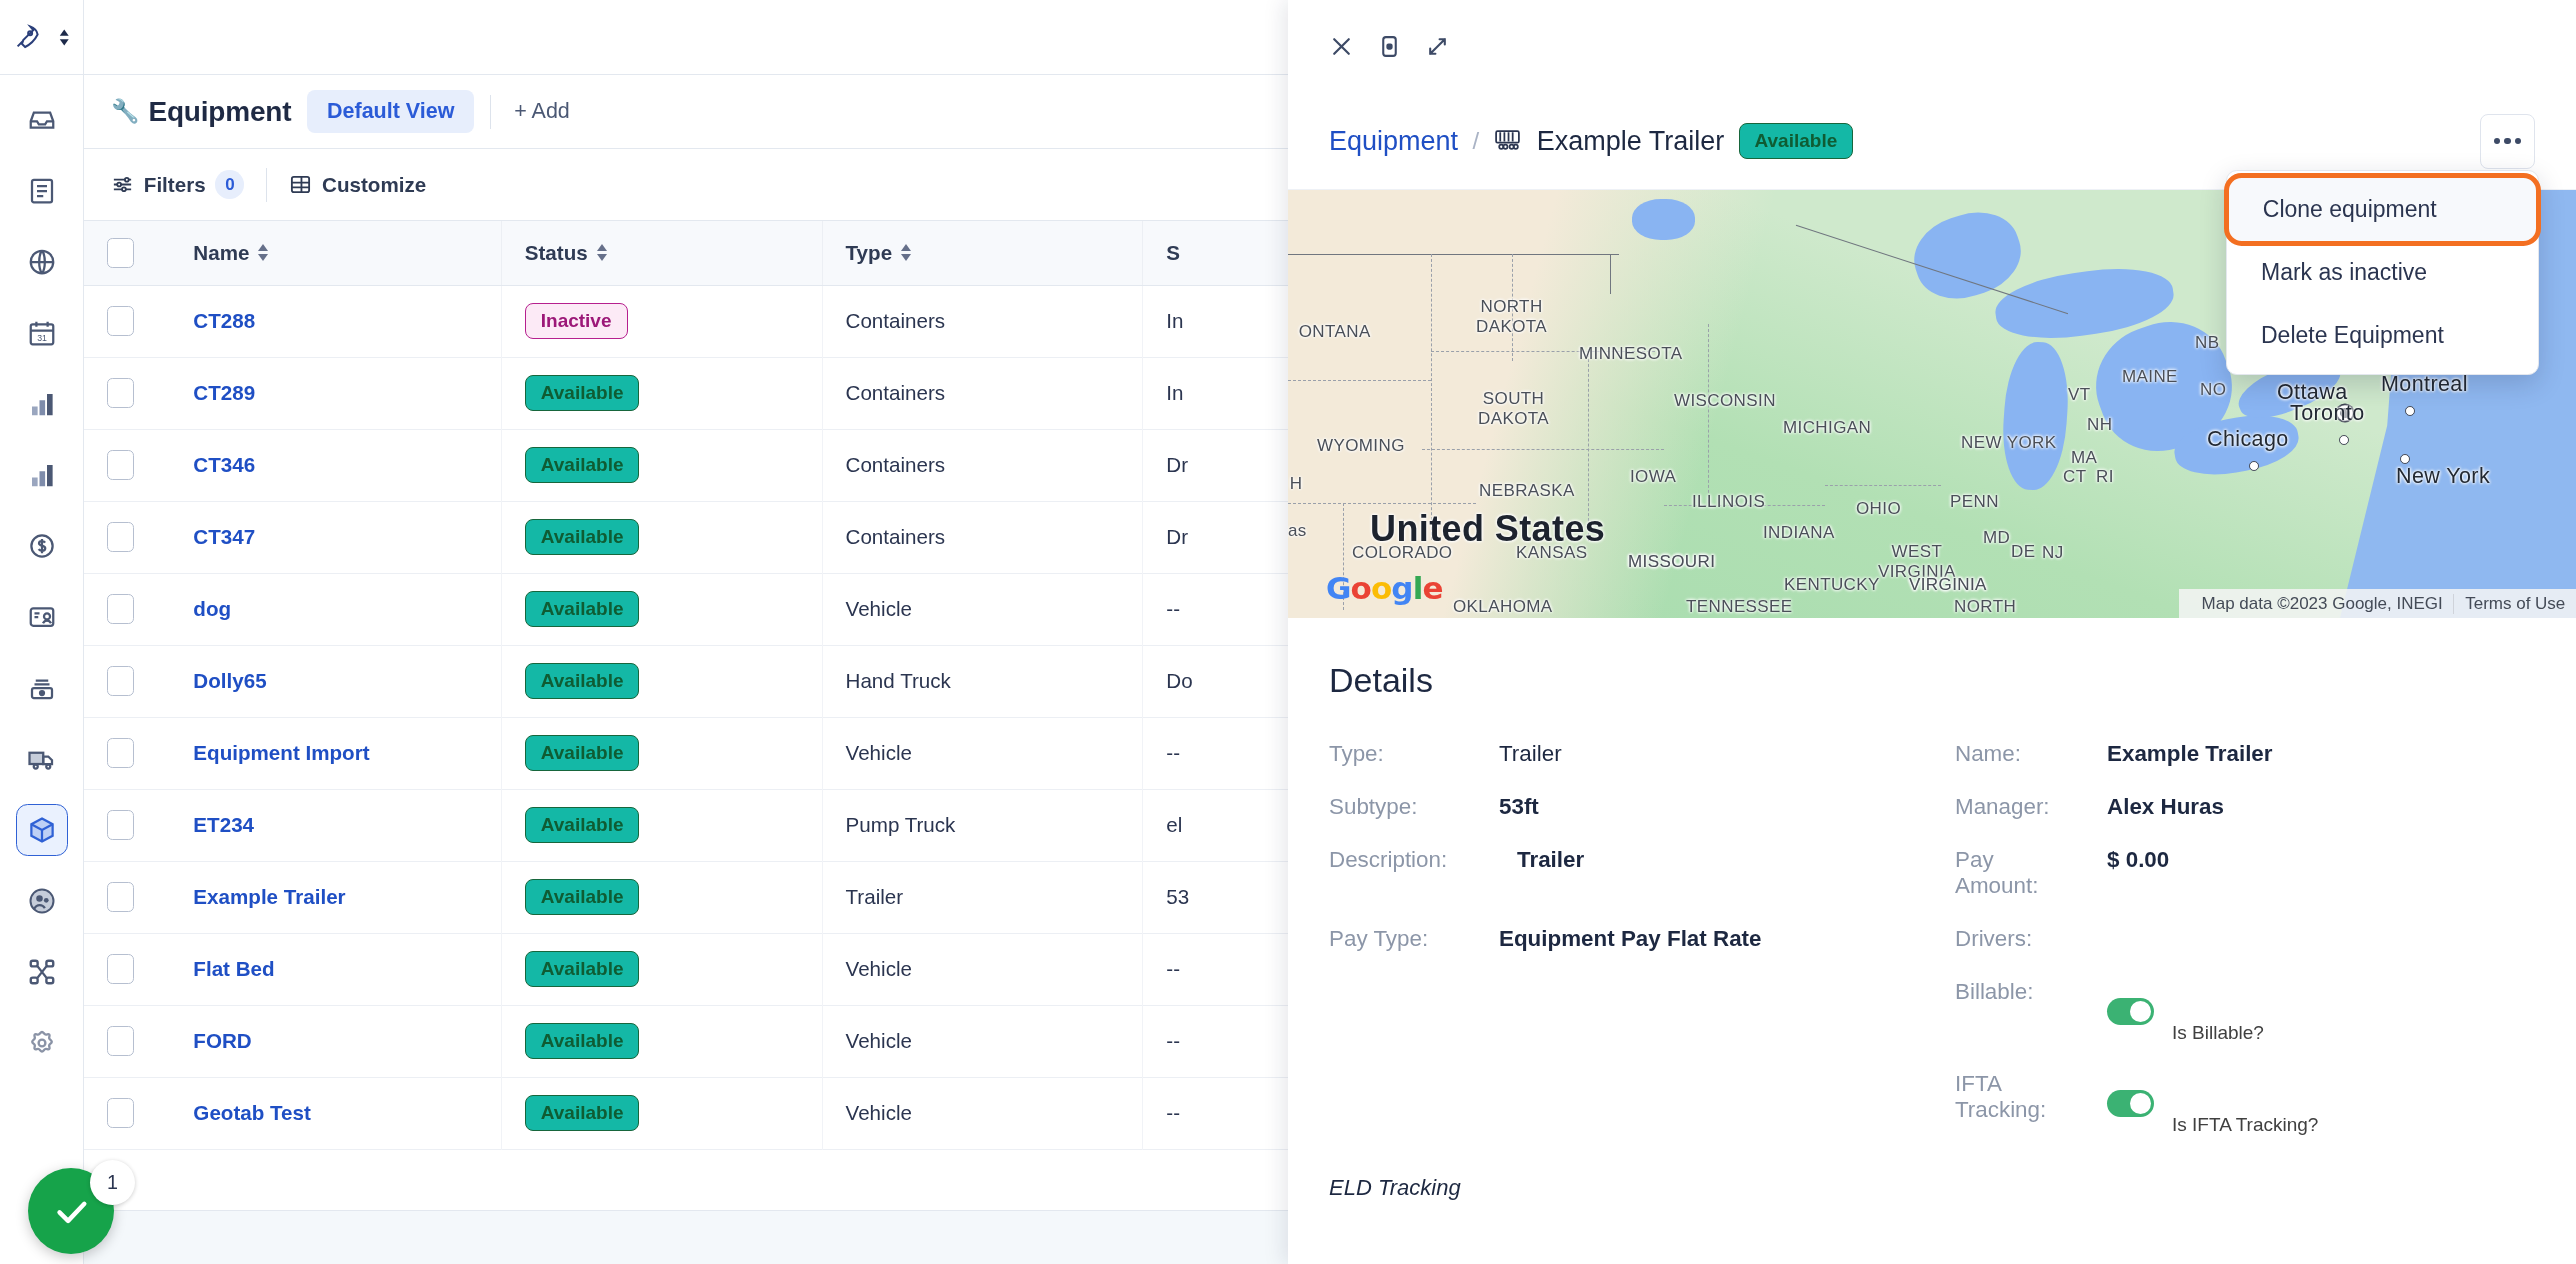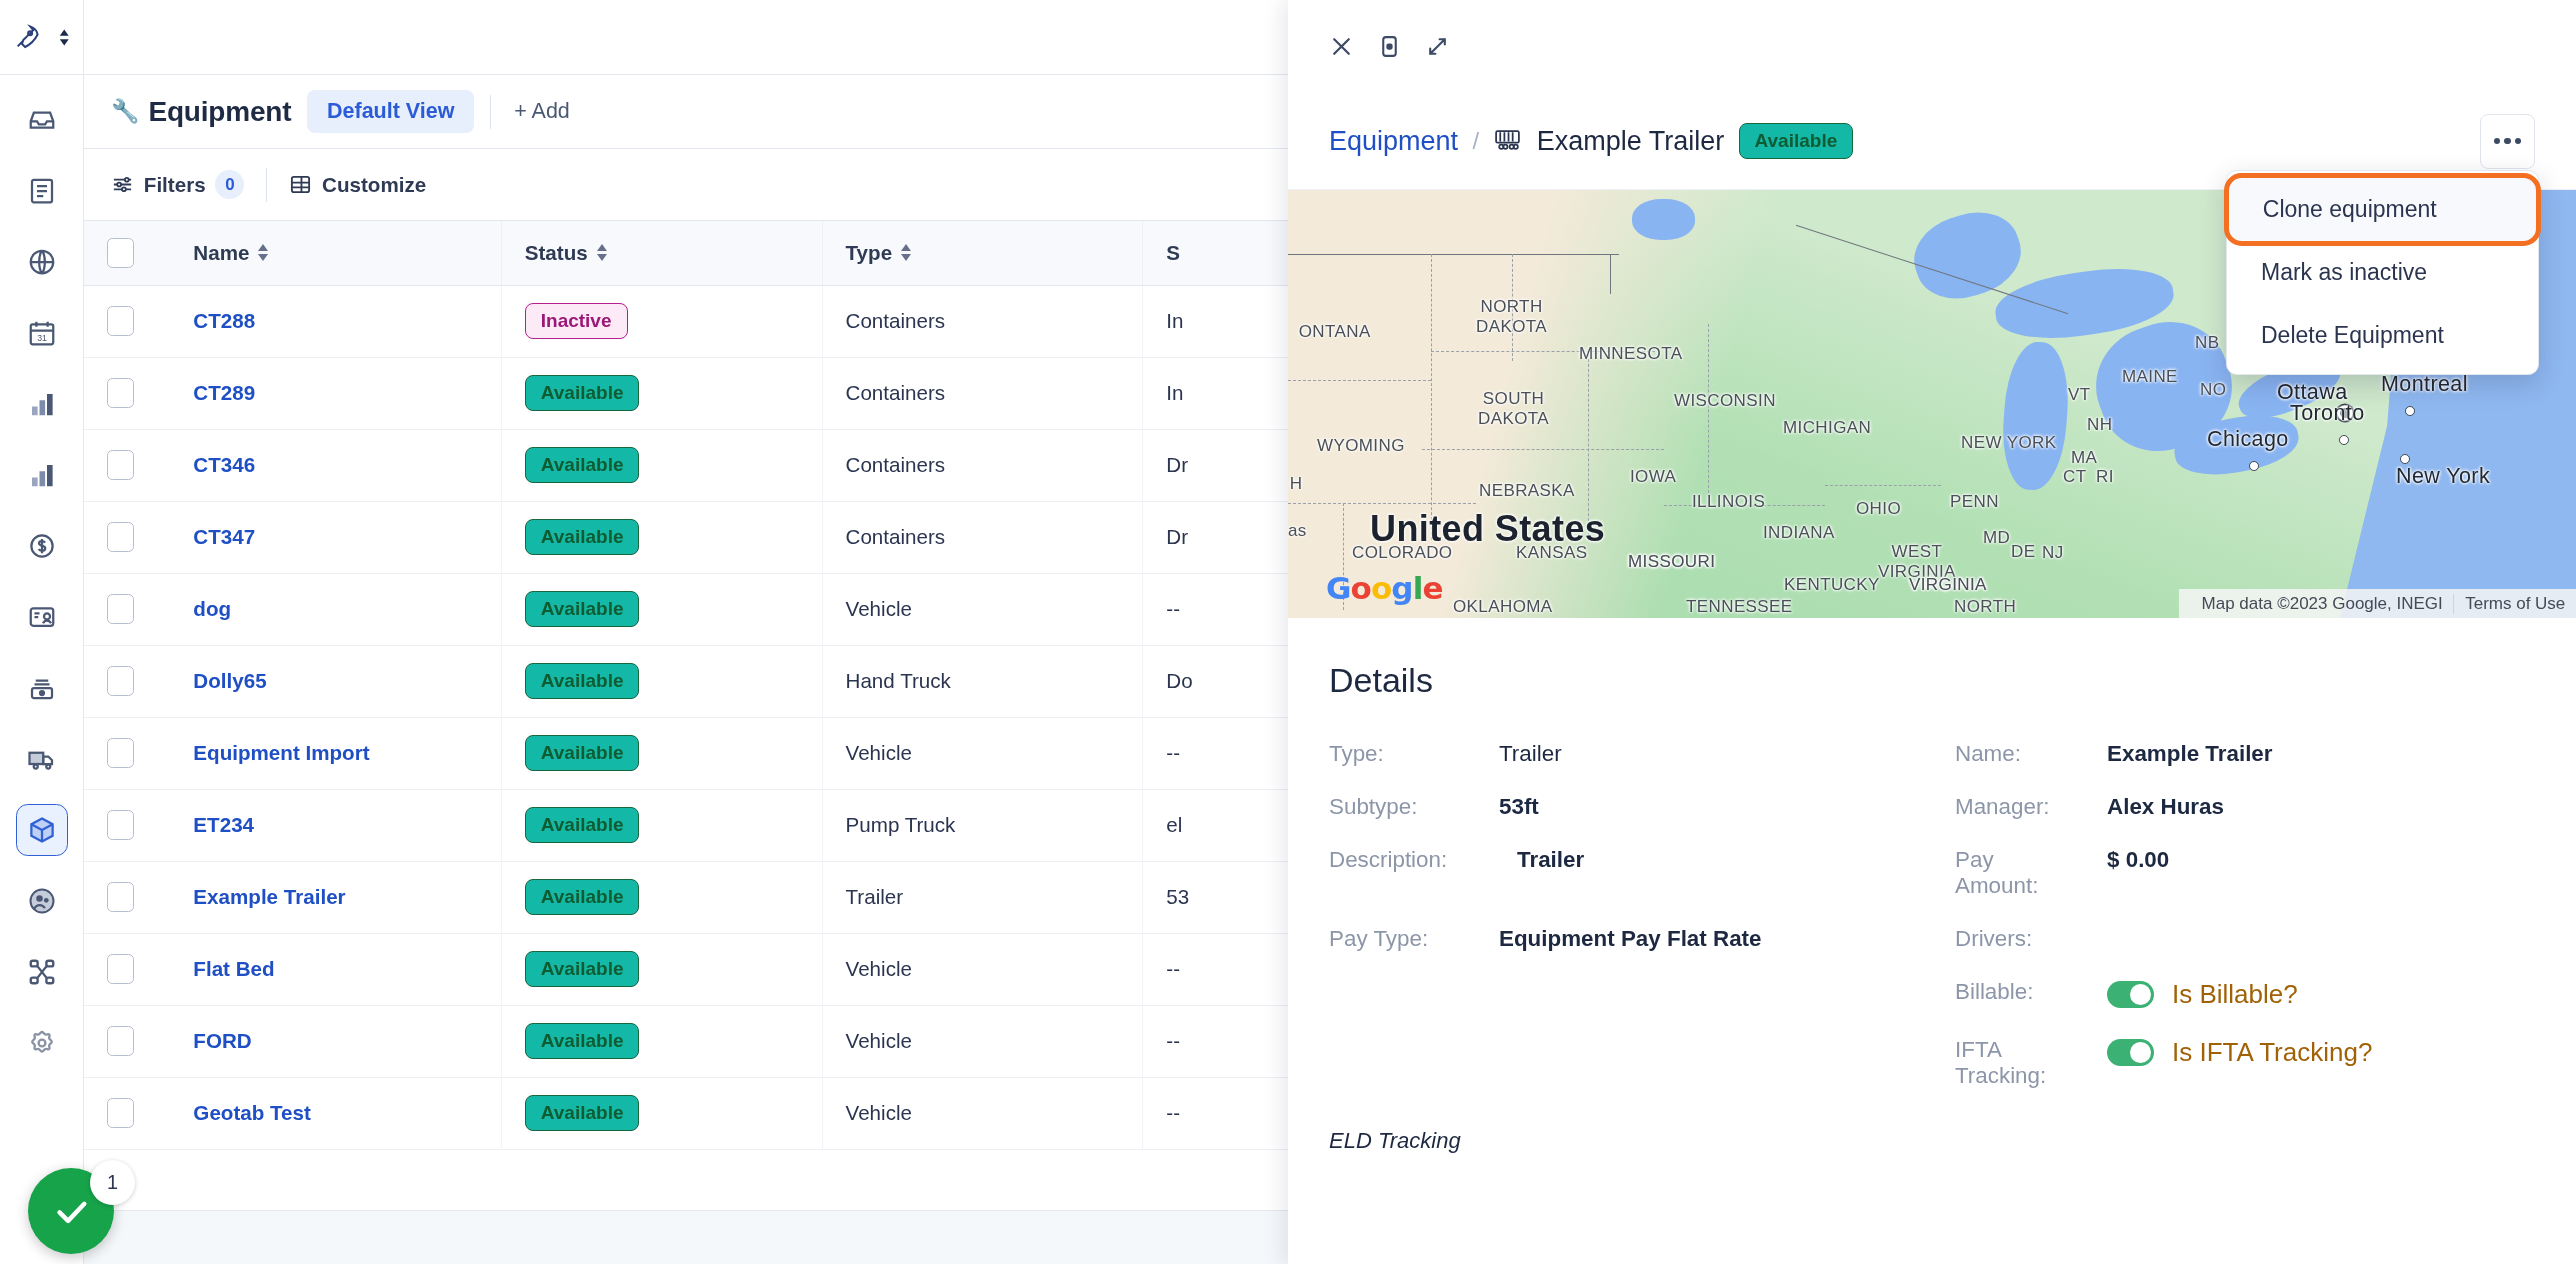--- a/index.html
+++ b/index.html
@@ -231,21 +231,21 @@
 
   .tog-row { display: flex; align-items: center; gap: 18px; }
   .toggle {
     width: 47px; height: 27px; border-radius: 13.4px; background: #3bb273;
     position: relative; cursor: pointer; flex: none;
   }
   .toggle i {
     position: absolute; right: 2.7px; top: 2.7px;
     width: 21.5px; height: 21.5px; border-radius: 50%; background: #fff; display: block;
   }
-  .tog-lbl { font-size: 26px; color: #a16207; }
+  .tog-lbl { font-size: 19px; color: #404040; margin-top: 43px; }
 
   #eld { padding: 39px 41px 0 41px; }
   #eld h2 { font-size: 22px; font-weight: 400; color: #1d2841; font-style: italic; }
 
   
   #menu {
     position: absolute; left: 2226px; top: 170px; width: 313px;
     background: #ffffff; border: 0.9px solid #e3e7ee; border-radius: 10.7px;
     box-shadow: 0 9px 27px rgba(20,30,60,.18);
     padding: 7.2px 0; z-index: 60;

